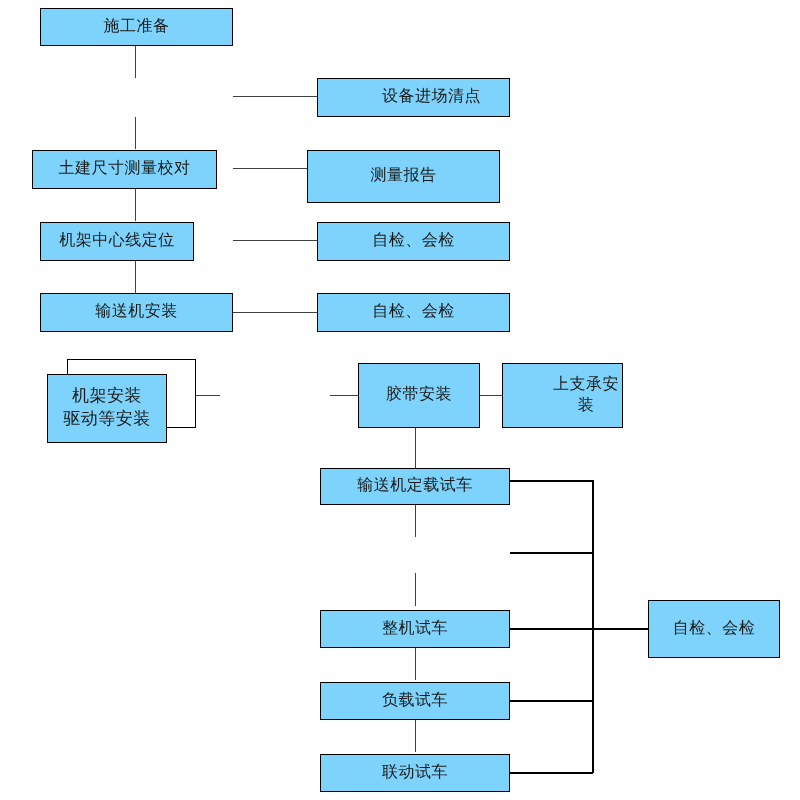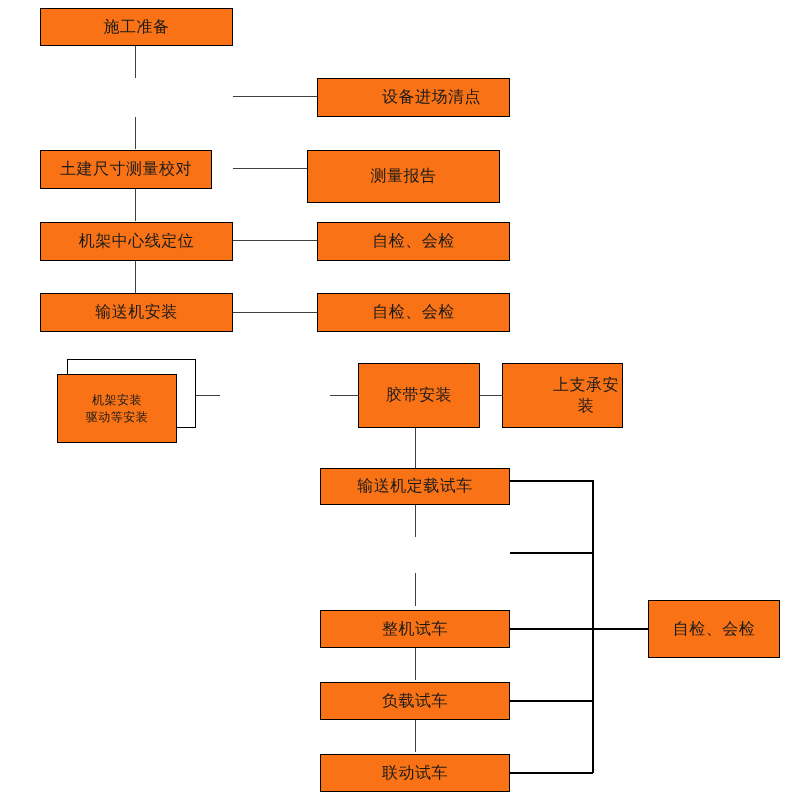--- a/index.html
+++ b/index.html
@@ -13,36 +13,36 @@
     width: 800px;
     height: 800px;
     background: #ffffff;
     font-family: "DejaVu Sans", "Liberation Sans", sans-serif;
     overflow: hidden;
   }
   .node {
     position: absolute;
     box-sizing: border-box;
     border: 1.4px solid #000000;
-    background: #f97316;
+    background: #7dd3fc;
     display: flex;
     align-items: center;
     justify-content: center;
     text-align: center;
     color: #1a1a1a;
     font-size: 16px;
     line-height: 1.28;
     letter-spacing: 0.5px;
     white-space: pre-line;
     z-index: 3;
+    font-family: Liberation Mono, monospace;
   }
   .node.two-line {
-    font-size: 12px;
+    font-size: 17px;
     line-height: 1.34;
-    margin-left: 10px;
   }
   .ghost {
     position: absolute;
     box-sizing: border-box;
     border: 1.4px solid #000000;
     background: transparent;
     z-index: 2;
   }
   .edge {
     position: absolute;
@@ -91,23 +91,23 @@
   <div class="bus h" style="left:510px; top:700px; width:83px;"></div>
   <div class="bus h" style="left:510px; top:772px; width:83px;"></div>
 
   <div class="bus v" style="left:592px; top:480px; height:293px;"></div>
 
   <div class="bus h" style="left:592px; top:628px; width:57px;"></div>
 
   <div class="node" style="left:40px; top:8px; width:193px; height:38px;">施工准备</div>
 
 
-  <div class="node" style="left:40px; top:150px; width:172px; height:39px;">土建尺寸测量校对</div>
+  <div class="node" style="left:32px; top:150px; width:185px; height:39px;">土建尺寸测量校对</div>
 
-  <div class="node" style="left:40px; top:222px; width:193px; height:39px;">机架中心线定位</div>
+  <div class="node" style="left:40px; top:222px; width:154px; height:39px;">机架中心线定位</div>
 
   <div class="node" style="left:40px; top:293px; width:193px; height:39px;">输送机安装</div>
 
   <div class="node" style="left:317px; top:78px; width:193px; height:39px;padding-left:36px;">设备进场清点</div>
 
   <div class="node" style="left:307px; top:150px; width:193px; height:53px;">测量报告</div>
 
   <div class="node" style="left:317px; top:222px; width:193px; height:39px;">自检、会检</div>
 
   <div class="node" style="left:317px; top:293px; width:193px; height:39px;">自检、会检</div>

